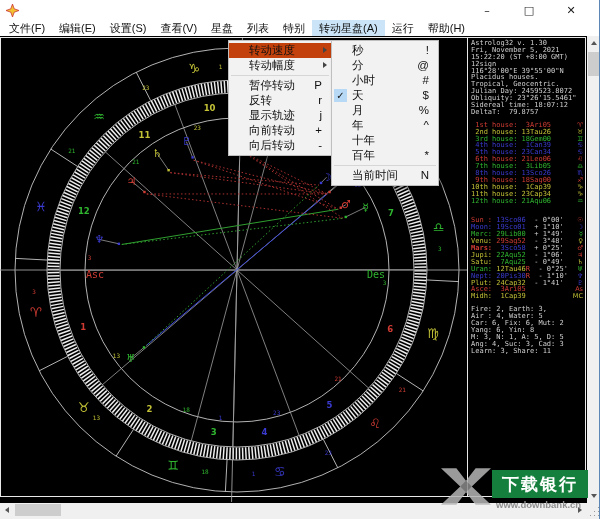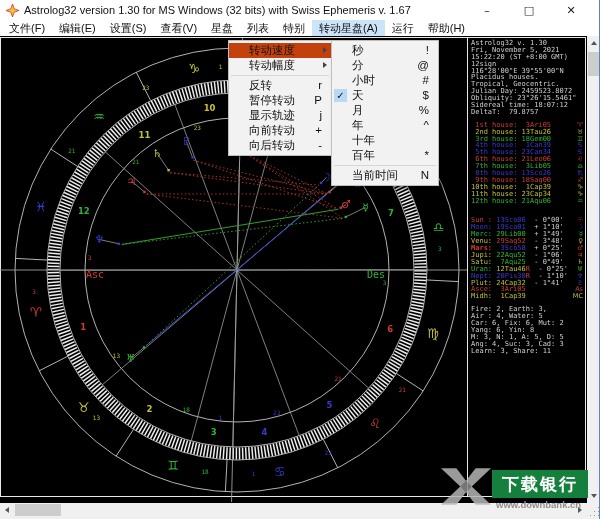--- a/index.html
+++ b/index.html
@@ -61,21 +61,20 @@
 </style>
 </head>
 <body>
 
 <div id="win">
 
   <div class="titlebar">
     <svg class="appicon" viewBox="0 0 13 13">
       <polygon points="6.5,0 8.2,4.8 13,6.5 8.2,8.2 6.5,13 4.8,8.2 0,6.5 4.8,4.8" fill="#f2c231" stroke="#c33" stroke-width="0.8"></polygon>
     </svg>
-    <span class="apptitle">Astrolog32 version 1.30 for MS Windows (32 bits) with Swiss Ephemeris v. 1.67</span>
     <div class="winbtns">
       <div class="wbtn">–</div>
       <div class="wbtn">□</div>
       <div class="wbtn">✕</div>
     </div>
   </div>
 
   <div class="menubar" id="menubar">
       <div class="mitem">文件(F)</div>
       <div class="mitem">编辑(E)</div>
@@ -264,22 +263,22 @@
         <div class="prow"><span style="color: rgb(207, 207, 207);">M: 3, N: 1, A: 5, D: 5</span></div>
         <div class="prow"><span style="color: rgb(207, 207, 207);">Ang: 4, Suc: 3, Cad: 3</span></div>
         <div class="prow"><span style="color: rgb(207, 207, 207);">Learn: 3, Share: 11</span></div>
       </div>
   </div>
 
   <div class="menu" id="dropdown" style="left:228px;top:40px;width:102px;">
       <div class="item hl"><span>转动速度</span><span class="subarrow"></span></div>
       <div class="item"><span>转动幅度</span><span class="subarrow"></span></div>
       <div class="sep"></div>
+      <div class="item"><span>暂停转动</span><span class="sc">P</span></div>
       <div class="item"><span>反转</span><span class="sc">r</span></div>
-      <div class="item"><span>暂停转动</span><span class="sc">P</span></div>
       <div class="item"><span>显示轨迹</span><span class="sc">j</span></div>
       <div class="item"><span>向前转动</span><span class="sc">+</span></div>
       <div class="item"><span>向后转动</span><span class="sc">-</span></div>
     </div>
   <div class="menu" id="submenu" style="left:331px;top:40px;width:106px;">
       <div class="item"><span>秒</span><span class="sc">!</span></div>
       <div class="item"><span>分</span><span class="sc">@</span></div>
       <div class="item"><span>小时</span><span class="sc">#</span></div>
       <div class="item"><span>天</span><span class="chk">✓</span><span class="sc">$</span></div>
       <div class="item"><span>月</span><span class="sc">%</span></div>

